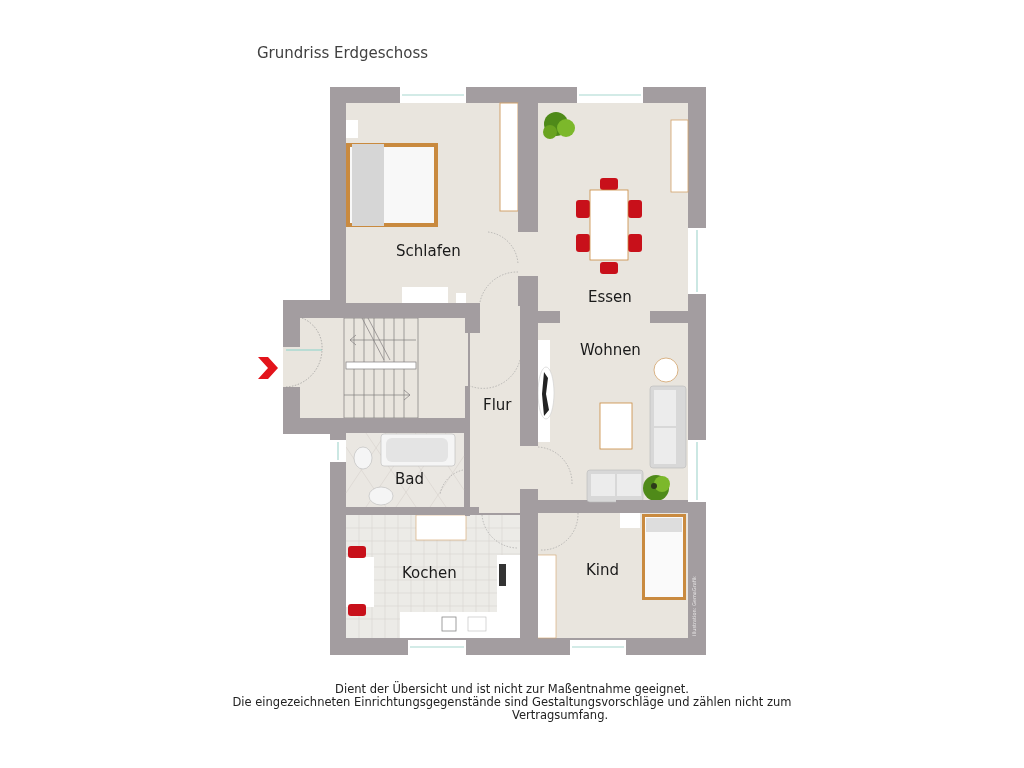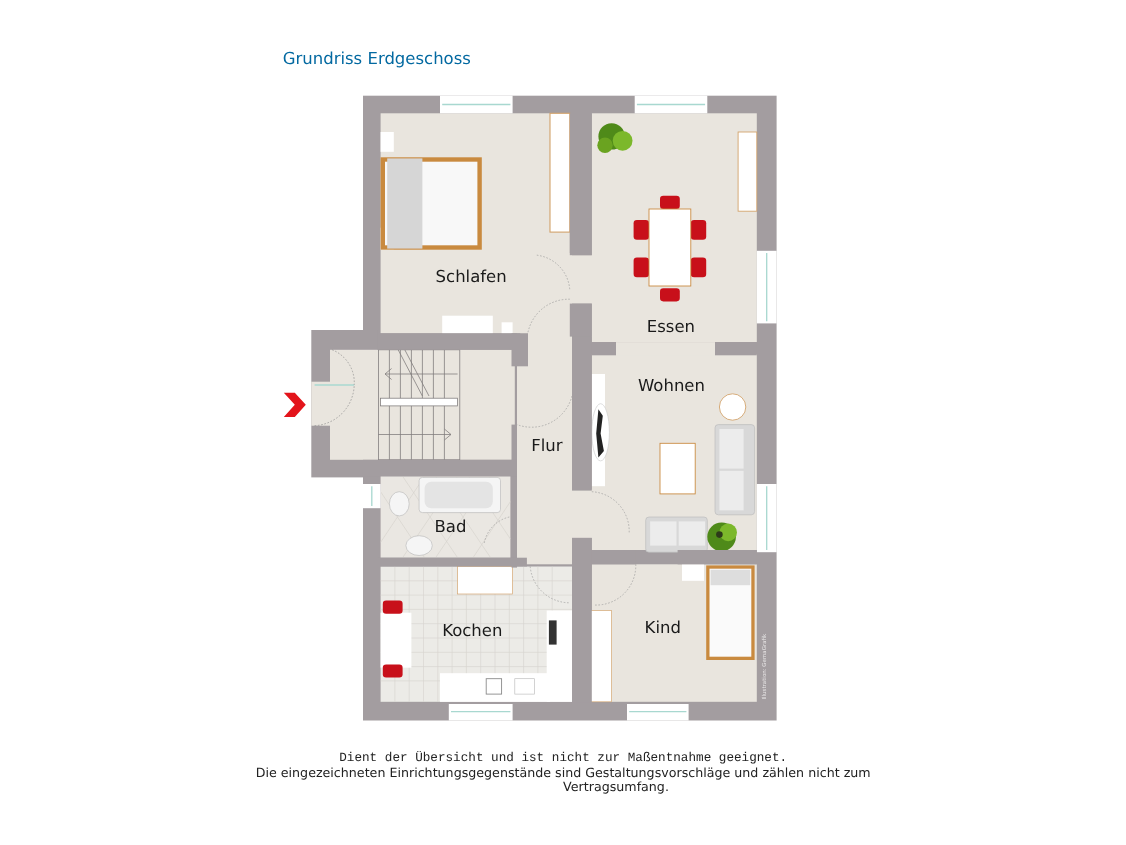--- a/index.html
+++ b/index.html
@@ -1,21 +1,21 @@
 <!DOCTYPE html>
 <html><head>
 <meta charset="utf-8">
 <style>
   html,body{margin:0;padding:0;}
   body{width:1024px;height:768px;background:#ffffff;position:relative;overflow:hidden;font-family:"DejaVu Sans","Liberation Sans",sans-serif;color:#222;}
-  .title{position:absolute;left:257px;top:44px;font-size:15px;color:#0369a1;}
+  .title{position:absolute;left:257px;top:44px;font-size:15px;color:#404040;}
   .plan{position:absolute;left:0;top:0;width:1024px;height:768px;}
   .room-label{font-family:"DejaVu Sans",sans-serif;font-size:15px;fill:#1a1a1a;}
   .disclaimer{position:absolute;left:0;width:1024px;text-align:center;font-size:11.5px;line-height:13px;color:#222;}
-  .disclaimer.l1{top:683px;font-family:Liberation Mono, monospace;}
+  .disclaimer.l1{top:683px;}
   .disclaimer.l2{top:696px;text-align:center;}
   .disclaimer.l3{top:709px;margin-left:48px;}
   .watermark{font-size:5px;fill:#e8e6e6;font-family:"DejaVu Sans",sans-serif;}
 </style>
 </head>
 <body>
 
 <div class="title">Grundriss Erdgeschoss</div>
 
 <svg class="plan" viewBox="0 0 1024 768" xmlns="http://www.w3.org/2000/svg">

